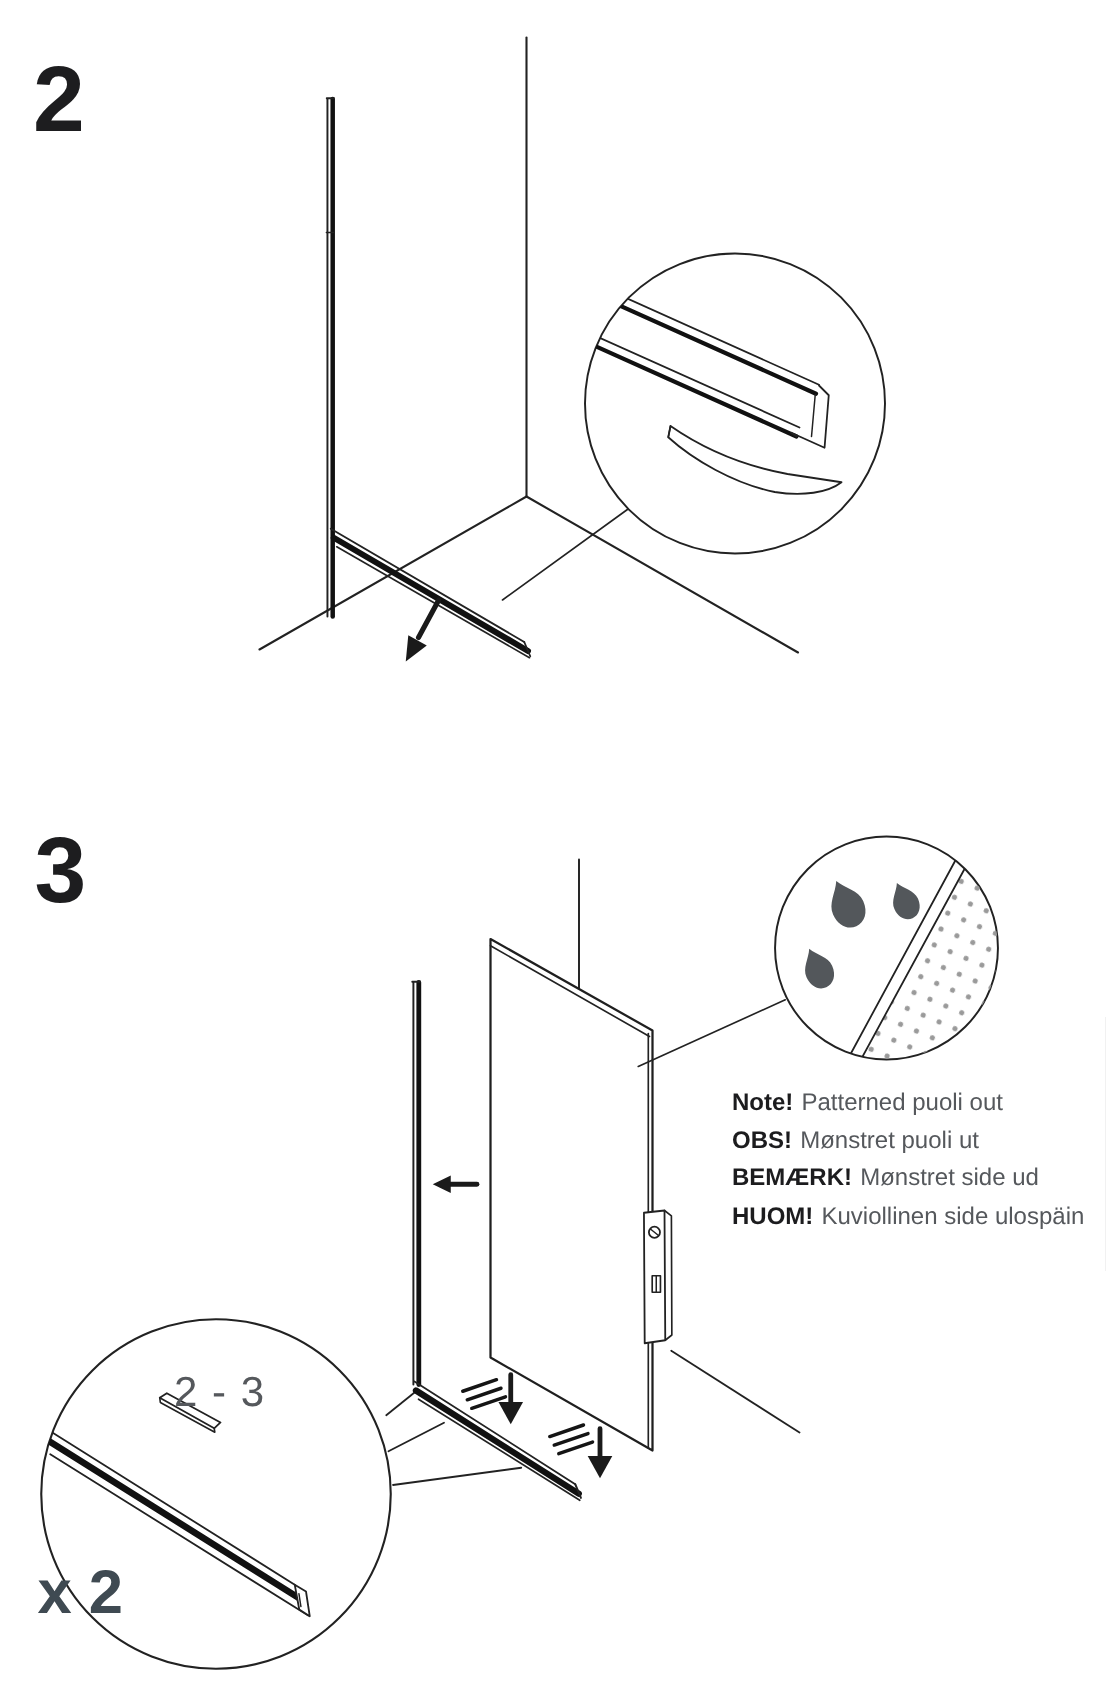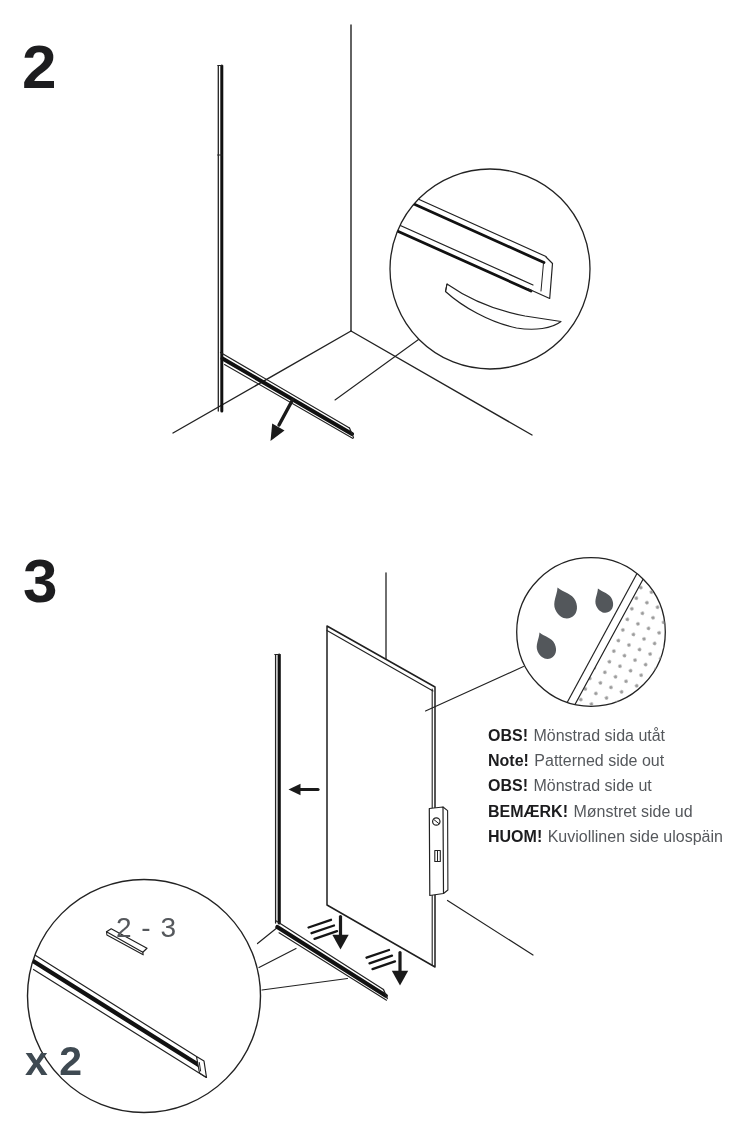--- a/index.html
+++ b/index.html
@@ -206,27 +206,24 @@
         </g>
       </g>
     </g>
   </svg>
 
   <div class="step-number step2-number">2</div>
   <div class="step-number step3-number">3</div>
 
   <div class="notes">
     <div class="note-line">
-      <span class="note-prefix">OBS!</span><span class="note-text">Mönstrad sida utåt</span>
-    </div>
-    <div class="note-line">
-      <span class="note-prefix">Note!</span><span class="note-text">Patterned side out</span>
-    </div>
-    <div class="note-line">
-      <span class="note-prefix">OBS!</span><span class="note-text">Mönstrad side ut</span>
+      <span class="note-prefix">Note!</span><span class="note-text">Patterned puoli out</span>
+    </div>
+    <div class="note-line">
+      <span class="note-prefix">OBS!</span><span class="note-text">Mønstret puoli ut</span>
     </div>
     <div class="note-line">
       <span class="note-prefix">BEMÆRK!</span><span class="note-text">Mønstret side ud</span>
     </div>
     <div class="note-line">
       <span class="note-prefix">HUOM!</span><span class="note-text">Kuviollinen side ulospäin</span>
     </div>
   </div>
 
   <div class="gap-label">2 - 3</div>

